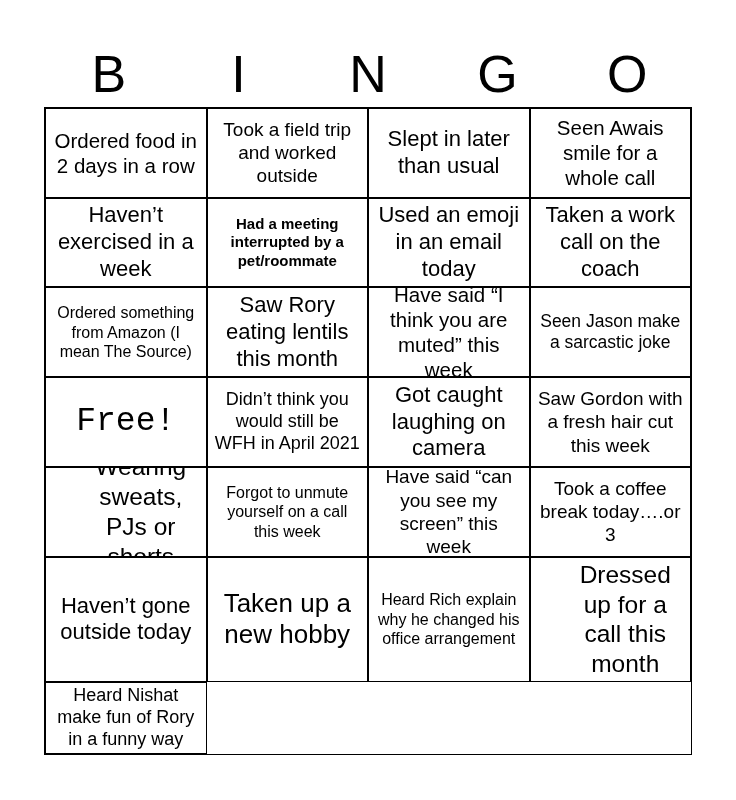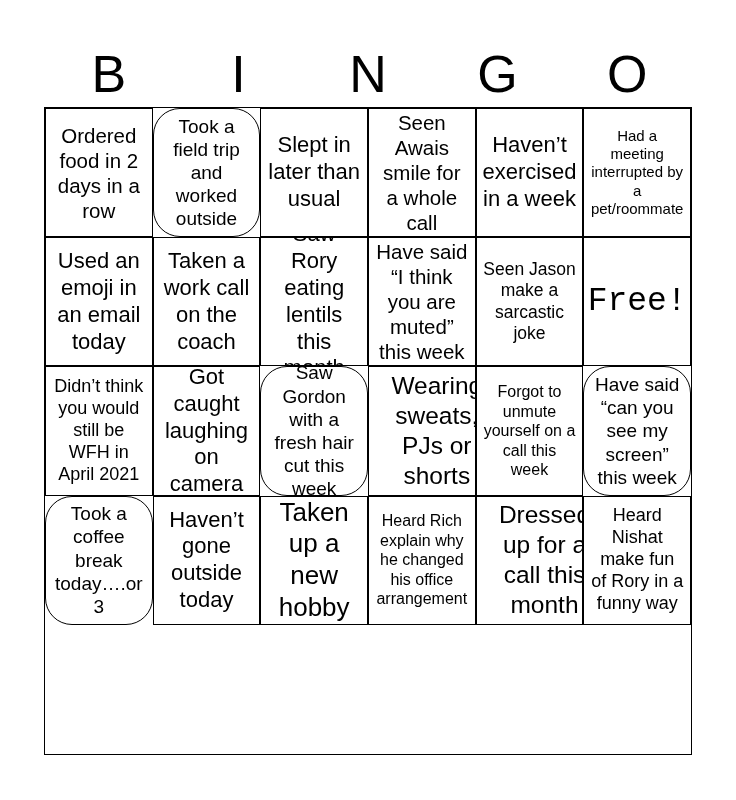--- a/index.html
+++ b/index.html
@@ -30,40 +30,40 @@
     line-height: 1;
     font-weight: 400;
     color: #000000;
   }
   .grid {
     width: 648px;
     height: 648px;
     box-sizing: border-box;
     border: 1px solid #000000;
     display: grid;
-    grid-template-columns: repeat(6, 1fr);
+    grid-template-columns: repeat(4, 1fr);
     grid-template-rows: repeat(5, 1fr);
   }
   .cell {
     border: 1px solid #000000;
     box-sizing: border-box;
     display: flex;
     align-items: center;
     justify-content: center;
     text-align: center;
     padding: 2px 6px;
     line-height: 1.22;
     overflow: hidden;
     background: #ffffff;
   }
-  .t15 { font-size: 15px; }
+  .t15 { font-size: 15px; font-weight: bold; }
   .t16 { font-size: 16px; }
   .t17 { font-size: 17.5px; }
   .t18 { font-size: 18px; }
-  .t19 { font-size: 19px; border-radius: 27px; }
+  .t19 { font-size: 19px; }
   .t20 { font-size: 20.5px; }
   .t22 { font-size: 22px; }
   .t24 { font-size: 24.5px; padding-left: 36px; }
   .t26 { font-size: 26px; }
   .t33 { font-size: 33px; font-family: Liberation Mono, monospace; }
 </style>
 </head>
 <body>
 
 <div class="sheet">
@@ -78,20 +78,21 @@
 
   <div class="grid">
     <div class="cell t20">Ordered food in 2 days in a row</div>
     <div class="cell t19">Took a field trip and worked outside</div>
     <div class="cell t22">Slept in later than usual</div>
     <div class="cell t20">Seen Awais smile for a whole call</div>
     <div class="cell t22">Haven’t exercised in a week</div>
     <div class="cell t15">Had a meeting interrupted by a pet/roommate</div>
     <div class="cell t22">Used an emoji in an email today</div>
     <div class="cell t22">Taken a work call on the coach</div>
+    <div class="cell t16">Ordered something from Amazon (I mean The Source)</div>
     <div class="cell t22">Saw Rory eating lentils this month</div>
     <div class="cell t20">Have said “I think you are muted” this week</div>
     <div class="cell t17">Seen Jason make a sarcastic joke</div>
     <div class="cell t33">Free!</div>
     <div class="cell t18">Didn’t think you would still be WFH in April 2021</div>
     <div class="cell t22">Got caught laughing on camera</div>
     <div class="cell t19">Saw Gordon with a fresh hair cut this week</div>
     <div class="cell t24">Wearing sweats, PJs or shorts</div>
     <div class="cell t16">Forgot to unmute yourself on a call this week</div>
     <div class="cell t19">Have said “can you see my screen” this week</div>

